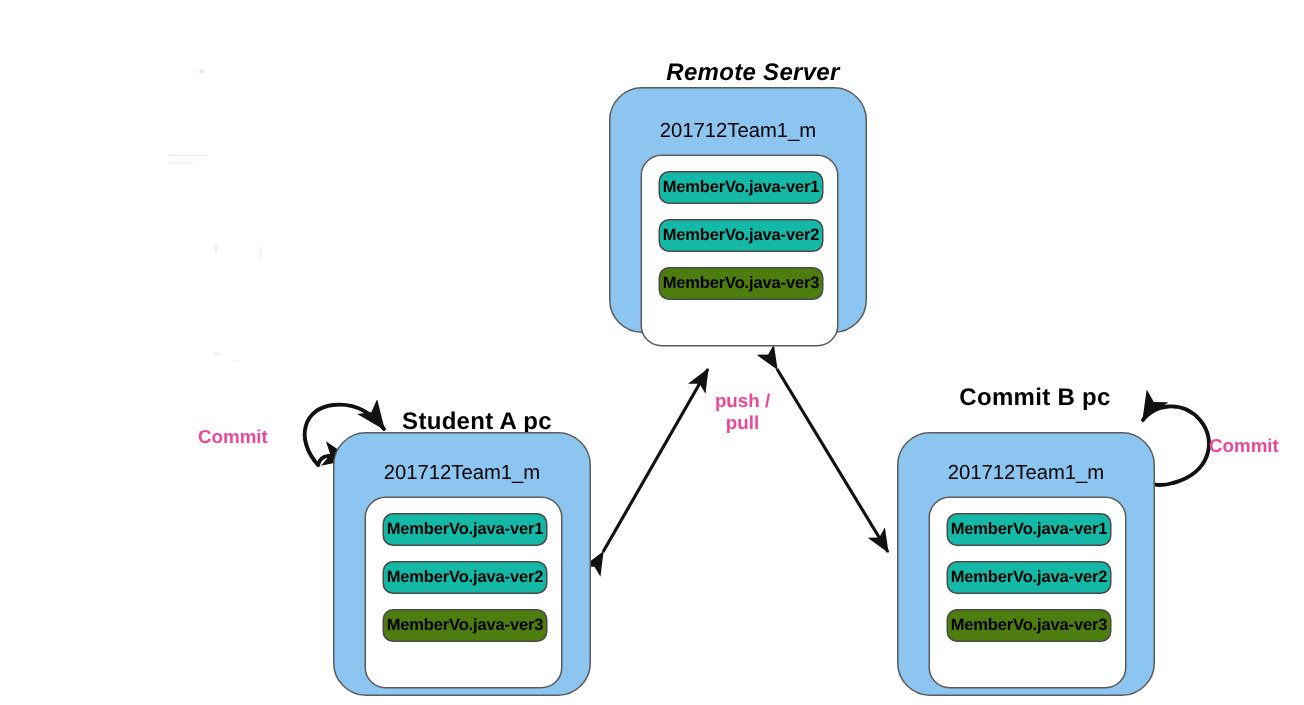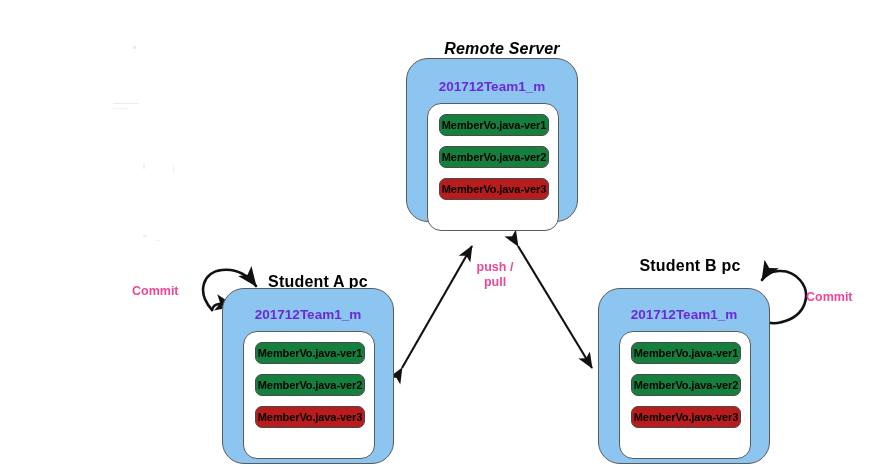--- a/index.html
+++ b/index.html
@@ -41,22 +41,22 @@
     border: 1.5px solid #5b5b5b;
     border-radius: 22px;
     box-sizing: border-box;
   }
   .repo-label {
     position: absolute;
     left: 0;
     right: 0;
     text-align: center;
     font-size: 13.5px;
-    font-weight: bold;
-    color: #6d28d9;
+    font-weight: normal;
+    color: #000000;
     white-space: nowrap;
   }
   
   .inner {
     position: absolute;
     background: #ffffff;
     border: 1.5px solid #5b5b5b;
     border-radius: 14px;
     box-sizing: border-box;
   }
@@ -69,22 +69,22 @@
     font-size: 11px;
     font-weight: bold;
     line-height: 1;
     display: flex;
     align-items: center;
     justify-content: center;
     color: #000;
     white-space: nowrap;
     letter-spacing: -0.1px;
   }
-  .chip.green { background: #15803d; }
-  .chip.red   { background: #b91c1c; }
+  .chip.green { background: #14b8a6; }
+  .chip.red   { background: #4d7c0f; }
 
   
   .edge-label {
     position: absolute;
     font-size: 12.5px;
     font-weight: bold;
     color: #ec4899;
     white-space: nowrap;
     text-align: center;
     line-height: 1.22;
@@ -137,21 +137,21 @@
 
   <div class="repo" style="left:222px; top:288px; width:172px; height:176px;">
     <div class="repo-label" style="top:18px;">201712Team1_m</div>
     <div class="inner" style="left:20px; top:42px; width:132px; height:128px;">
       <div class="chip green" style="left:11px; top:10px; width:110px; height:22px;">MemberVo.java-ver1</div>
       <div class="chip green" style="left:11px; top:42px; width:110px; height:22px;">MemberVo.java-ver2</div>
       <div class="chip red" style="left:11px; top:74px; width:110px; height:22px;">MemberVo.java-ver3</div>
     </div>
   </div>
 
-  <div class="node-title" style="left:590px; top:257px; width:200px;">Student B pc</div>
+  <div class="node-title" style="left:590px; top:257px; width:200px;">Commit B pc</div>
 
   <div class="repo" style="left:598px; top:288px; width:172px; height:176px;">
     <div class="repo-label" style="top:18px;">201712Team1_m</div>
     <div class="inner" style="left:20px; top:42px; width:132px; height:128px;">
       <div class="chip green" style="left:11px; top:10px; width:110px; height:22px;">MemberVo.java-ver1</div>
       <div class="chip green" style="left:11px; top:42px; width:110px; height:22px;">MemberVo.java-ver2</div>
       <div class="chip red" style="left:11px; top:74px; width:110px; height:22px;">MemberVo.java-ver3</div>
     </div>
   </div>
 

